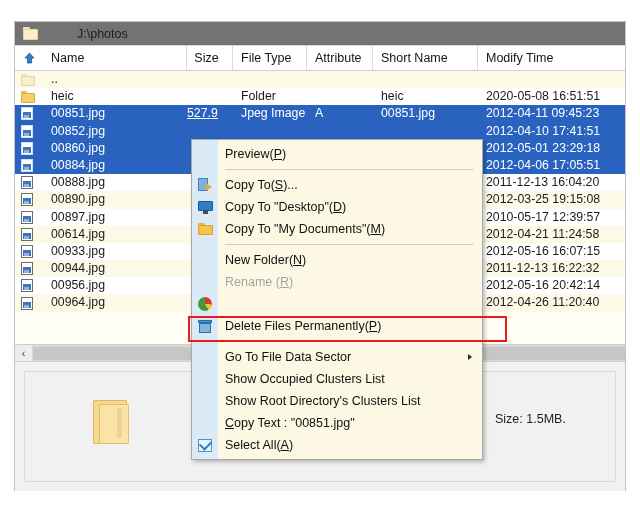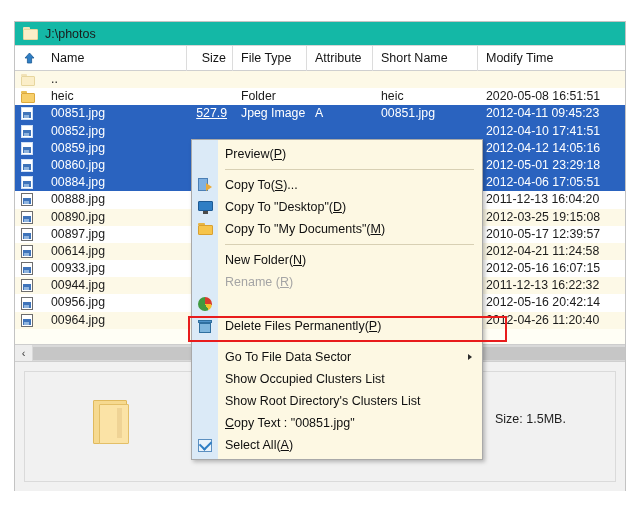--- a/index.html
+++ b/index.html
@@ -29,24 +29,25 @@
 
   
   #path-bar {
     position: absolute;
     left: 0;
     top: 0;
     width: 100%;
     height: 24px;
     box-sizing: border-box;
     border-bottom: 1px solid #d6d6d6;
-    background: #14b8a6;
+    background: #737373;
     display: flex;
     align-items: center;
     padding-left: 8px;
+    gap: 32px;
   }
   #path-bar .folder-mini {
     width: 15px;
     height: 13px;
     position: relative;
     margin-right: 7px;
     flex: none;
   }
   #path-bar .folder-mini .tab {
     position: absolute;
@@ -87,21 +88,21 @@
   .col-head {
     box-sizing: border-box;
     height: 25px;
     line-height: 25px;
     padding-left: 8px;
     border-right: 1px solid #dcdcdc;
     white-space: nowrap;
     overflow: hidden;
   }
   .col-head.last { border-right: none; }
-  .col-head.num { text-align: right; padding-right: 6px; padding-left: 0; }
+  .col-head.num { text-align: center; padding-right: 6px; padding-left: 0; }
 
   #sort-arrow-cell {
     width: 28px;
     height: 25px;
     flex: none;
     display: flex;
     align-items: center;
     justify-content: center;
     border-right: none;
   }
@@ -131,21 +132,21 @@
     background: #2a63bf;
     color: #ffffff;
   }
   .cell {
     box-sizing: border-box;
     padding-left: 8px;
     overflow: hidden;
     height: 17.2px;
     line-height: 17.2px;
   }
-  .cell.num { text-align: right; padding-right: 6px; padding-left: 0; text-decoration: underline; }
+  .cell.num { text-align: left; padding-right: 6px; padding-left: 0; text-decoration: underline; }
   .cell.icon-cell {
     flex: none;
     width: 28px;
     padding-left: 6px;
     display: flex;
     align-items: center;
   }
 
   
   .ico-folder {
@@ -497,33 +498,20 @@
         <div class="cell" style="width:66px"></div>
         <div class="cell" style="width:105px"></div>
         <div class="cell" style="width:147px">2012-04-10 17:41:51</div>
       </div>
       <div class="file-row selected">
         <div class="cell icon-cell">
           <span class="ico-image">
             <span class="pic"></span>
           </span>
         </div>
-        <div class="cell" style="width:144px">00859.jpg</div>
-        <div class="cell num" style="width:46px"></div>
-        <div class="cell" style="width:74px"></div>
-        <div class="cell" style="width:66px"></div>
-        <div class="cell" style="width:105px"></div>
-        <div class="cell" style="width:147px">2012-04-12 14:05:16</div>
-      </div>
-      <div class="file-row selected">
-        <div class="cell icon-cell">
-          <span class="ico-image">
-            <span class="pic"></span>
-          </span>
-        </div>
         <div class="cell" style="width:144px">00860.jpg</div>
         <div class="cell num" style="width:46px"></div>
         <div class="cell" style="width:74px"></div>
         <div class="cell" style="width:66px"></div>
         <div class="cell" style="width:105px"></div>
         <div class="cell" style="width:147px">2012-05-01 23:29:18</div>
       </div>
       <div class="file-row selected">
         <div class="cell icon-cell">
           <span class="ico-image">

